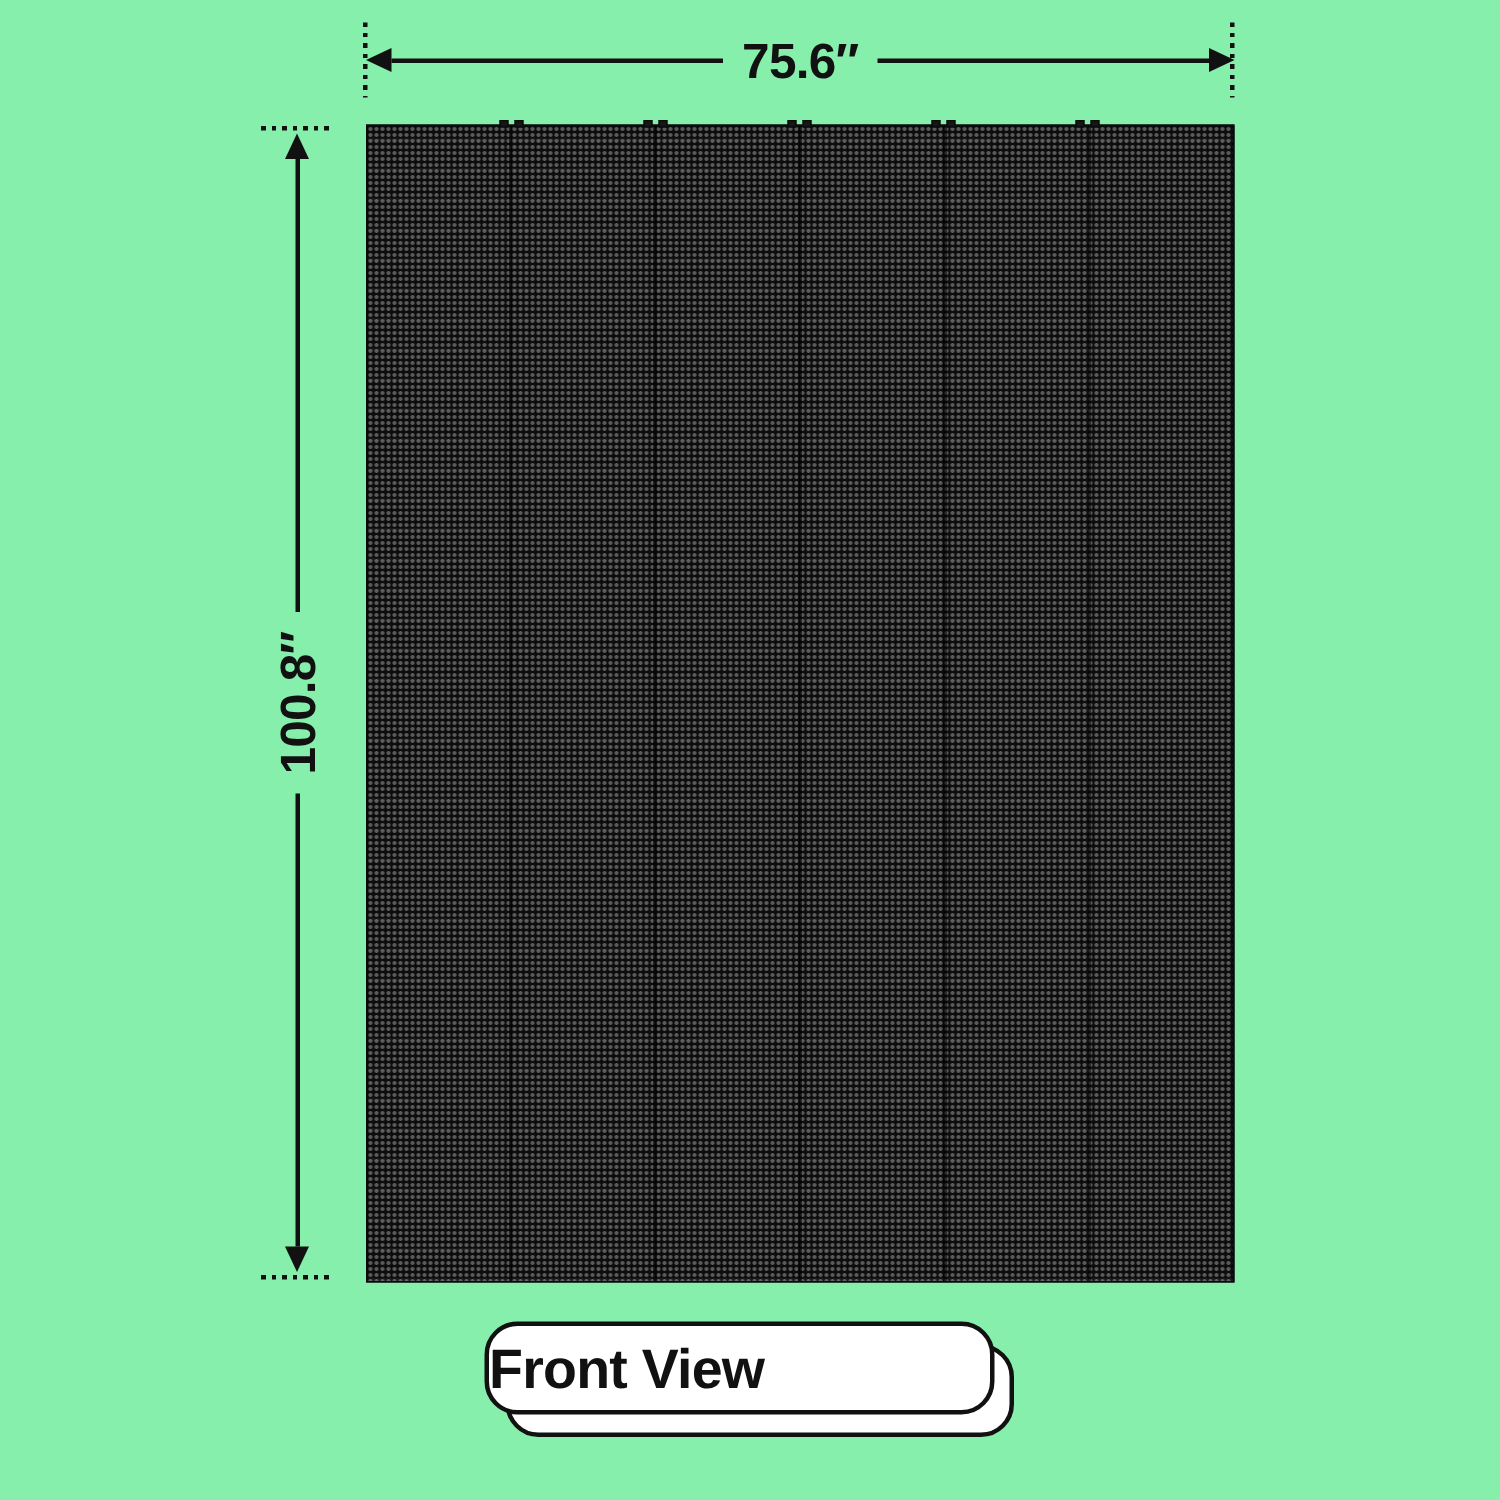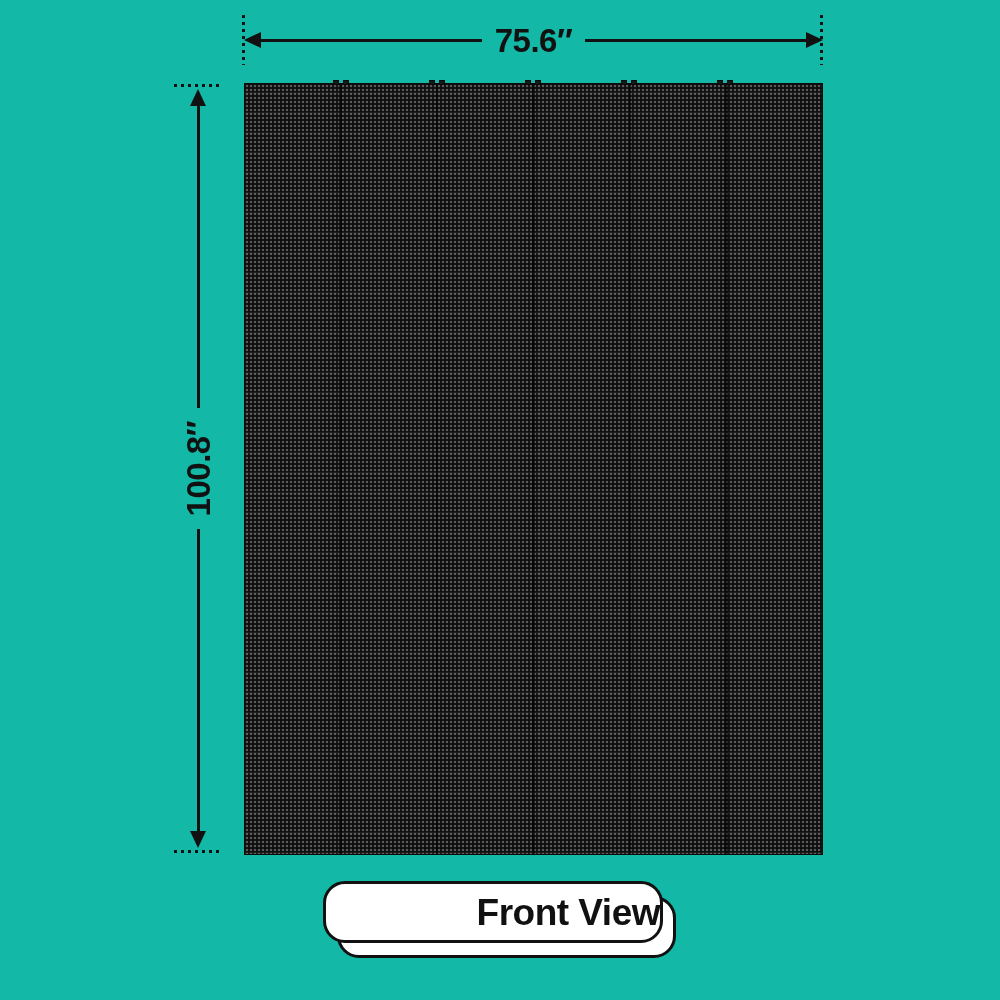--- a/index.html
+++ b/index.html
@@ -5,21 +5,21 @@
   html, body {
     margin: 0;
     padding: 0;
     background: #ffffff;
     font-family: "Liberation Sans", sans-serif;
   }
   .canvas {
     position: relative;
     width: 1000px;
     height: 1000px;
-    background: #14b8a6;
+    background: #86efac;
     overflow: hidden;
   }
 
   
   .panel {
     position: absolute;
     left: 244px;
     top: 83px;
     width: 579px;
     height: 772px;
@@ -124,21 +124,21 @@
     left: 323px;
     top: 881px;
     width: 340px;
     height: 62px;
     box-sizing: border-box;
     background: #ffffff;
     border: 3px solid #111;
     border-radius: 22px;
     display: flex;
     align-items: center;
-    justify-content: flex-end;
+    justify-content: flex-start;
   }
   .view-card-label {
     font-size: 37px;
     font-weight: 700;
     color: #111;
     letter-spacing: -0.5px;
     line-height: 1;
   }
 </style>
 </head>

